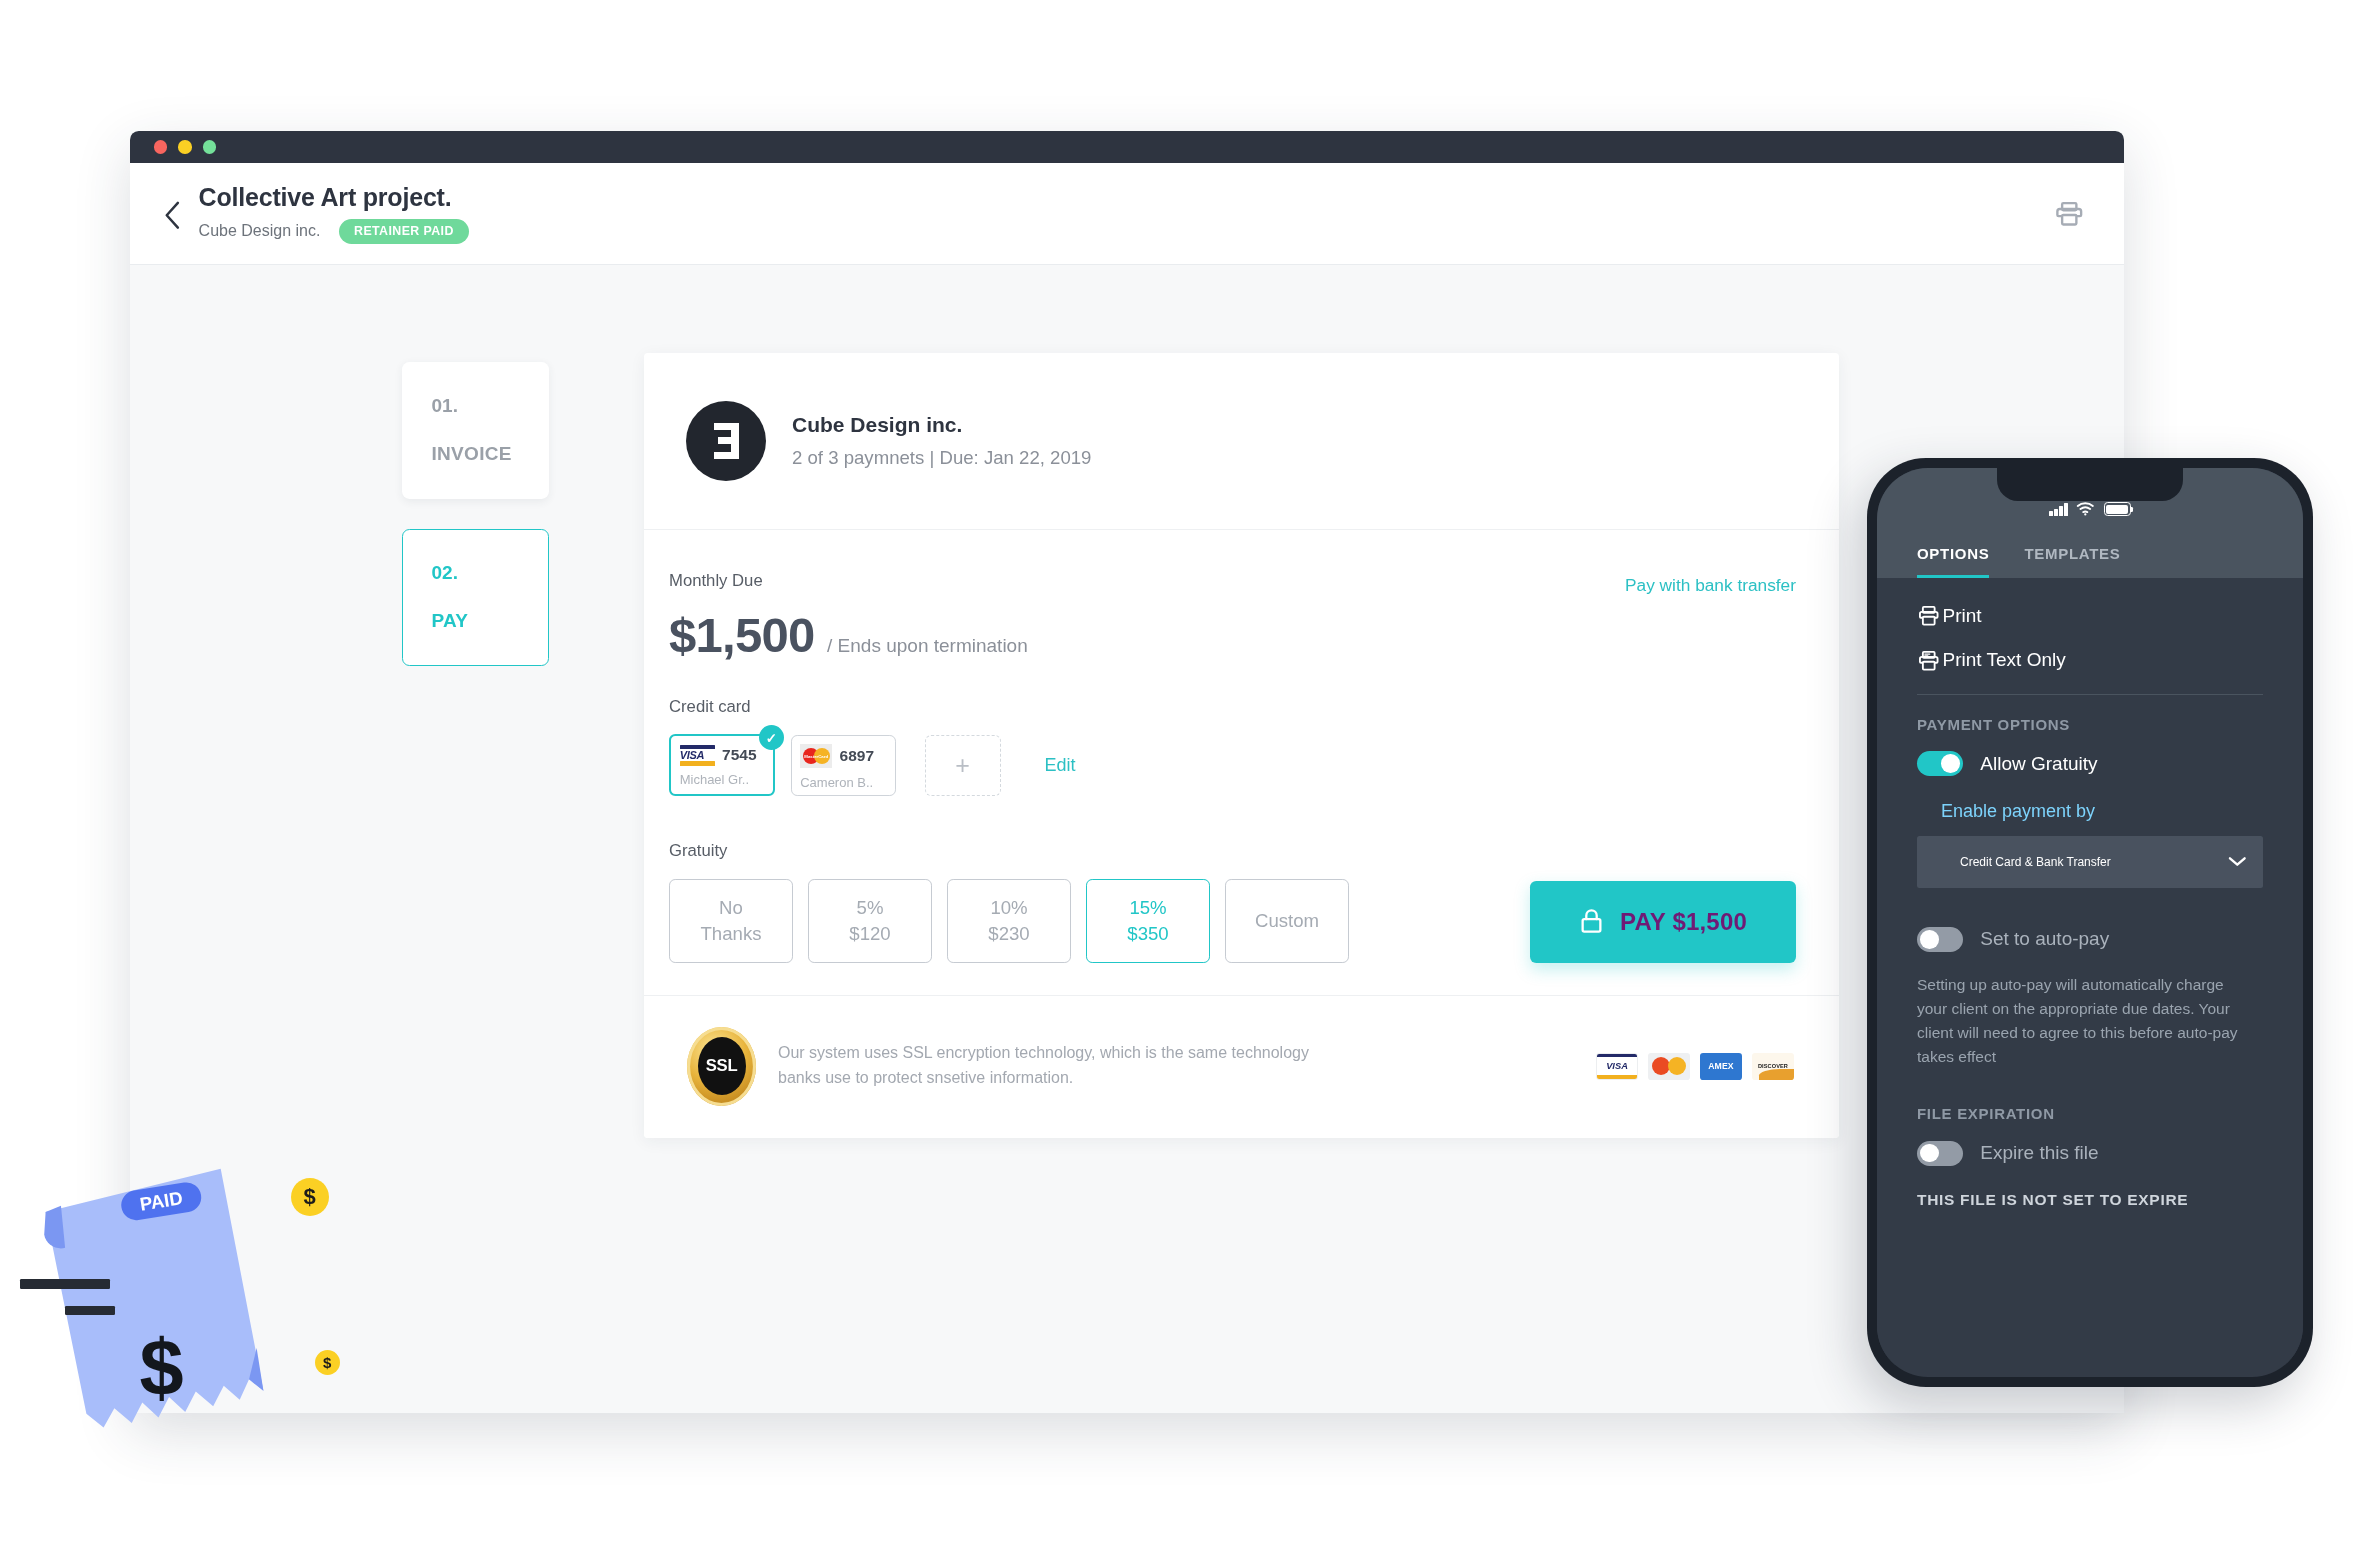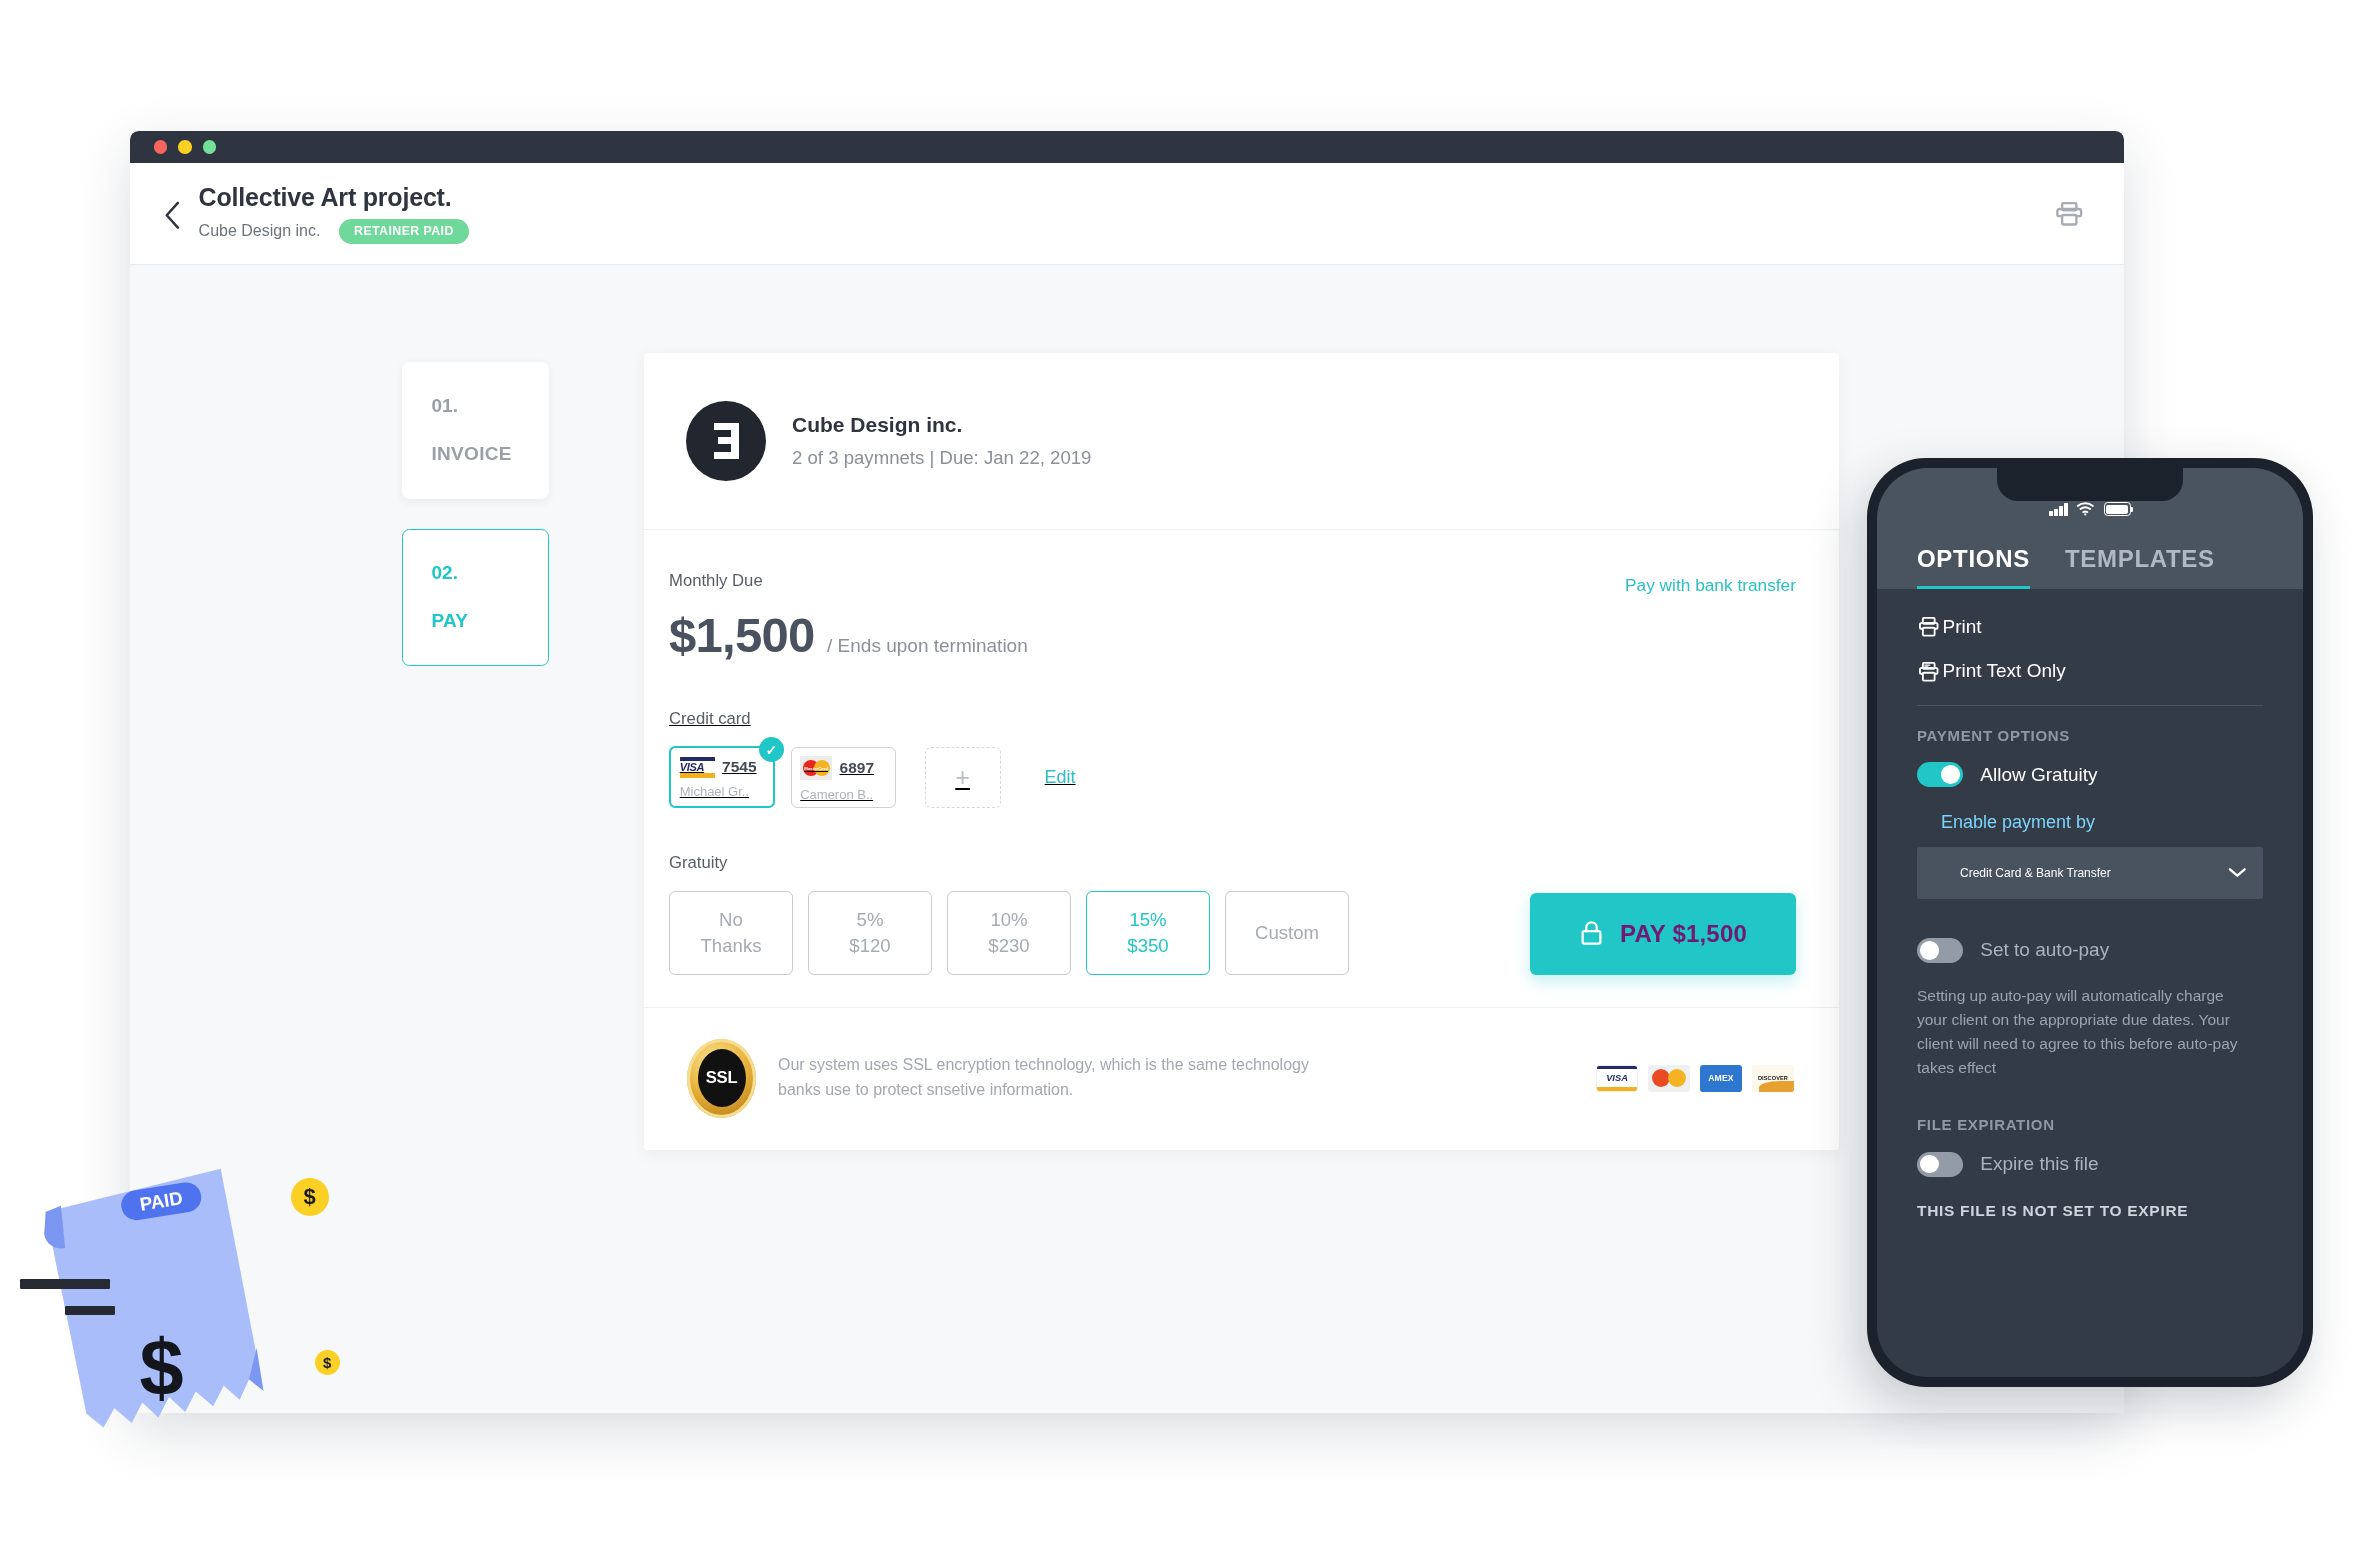--- a/index.html
+++ b/index.html
@@ -94,21 +94,21 @@
   .inv-meta { font-size: 18.6px; color: #8b9099; }
 
   .inv-body { padding: 41px 43px 32px 25px; }
   .row-due { display: flex; align-items: flex-start; justify-content: space-between; }
   .lbl { font-size: 16.7px; color: #575d66; font-weight: 500; }
   .amount-row { display: flex; align-items: baseline; margin-top: 16px; }
   .amount { font-size: 49px; font-weight: bold; color: #4a5260; letter-spacing: -0.7px; }
   .amount-sub { font-size: 19px; color: #8b9099; margin-left: 12.4px; }
   .banklink { font-size: 17.3px; color: #2cc0c4; font-weight: 500; cursor: pointer; margin-top: 3.7px; }
 
-  .sec-cc { margin-top: 46px; text-decoration: underline; }
+  .sec-cc { margin-top: 34px; }
   .cards-row { display: flex; align-items: center; gap: 15.5px; margin-top: 17.3px; }
   .cc {
     width: 105px; height: 61px; border: 1.2px solid #cfd4da; border-radius: 6.2px;
     background: #fff; position: relative; padding: 8.7px 0 0 8.7px; cursor: pointer;
   }
   .cc.sel { border: 2.5px solid #21c6c7; width: 106px; height: 62px; }
   .cc-top { display: flex; align-items: center; gap: 7.4px; }
   .cc-digits { font-size: 15.5px; font-weight: bold; color: #434a55; }
   .cc-owner { font-size: 13px; color: #aeb3ba; margin-top: 6.8px; }
   .check {
@@ -201,21 +201,21 @@
     padding: 6.2px 38px 0 38px; color: #fff; font-size: 16px; font-weight: 500; flex-direction: column;
   }
   .sb-right { display: flex; align-items: center; gap: 8.7px; }
   .signal { display: flex; align-items: flex-end; gap: 1.9px; height: 13.6px; }
   .signal i { width: 3.1px; background: #fff; border-radius: 0.6px; display: block; }
   .battery { width: 27px; height: 13.6px; border: 1.5px solid #fff; border-radius: 3.7px; position: relative; }
   .battery:after { content: ""; position: absolute; right: -3.7px; top: 3.7px; width: 1.9px; height: 5px; background: #fff; border-radius: 0 1.2px 1.2px 0; }
   .battery i { position: absolute; inset: 1.5px; background: #fff; border-radius: 1.9px; display: block; }
 
   .ptabs { display: flex; padding: 28.5px 0 0 40px; gap: 35px; background: #4a545f; }
-  .ptab { padding-bottom: 13.6px; font-size: 24px; font-weight: bold; letter-spacing: 0.7px; color: #b0b8c1; cursor: pointer; border-bottom: 3.7px solid transparent; }
+  .ptab { padding-bottom: 13.6px; font-size: 15px; font-weight: bold; letter-spacing: 0.7px; color: #b0b8c1; cursor: pointer; border-bottom: 3.7px solid transparent; }
   .ptab.active { color: #ffffff; border-bottom-color: #21c6c7; }
 
   .pbody { background: #333b47; height: calc(100% - 48px - 74px); padding: 0 0 0 0; position: relative; }
   .pitem { display: flex; align-items: center; gap: 2px; padding: 21px 40px 0 40px; cursor: pointer; }
   .pitem-label { font-size: 19px; color: #ffffff; }
   .pdiv { height: 0.6px; background: #4a545f; margin: 22px 40px 0 40px; }
   .psec-title { font-size: 15px; font-weight: bold; letter-spacing: 0.7px; color: #8f99a5; padding: 21px 40px 0 40px; }
   .toggle-row { display: flex; align-items: center; gap: 17.3px; padding: 18.6px 40px 0 40px; }
   .toggle { width: 46px; height: 25px; border-radius: 13.6px; position: relative; flex: 0 0 auto; cursor: pointer; }
   .toggle.on { background: #21c6c7; }

